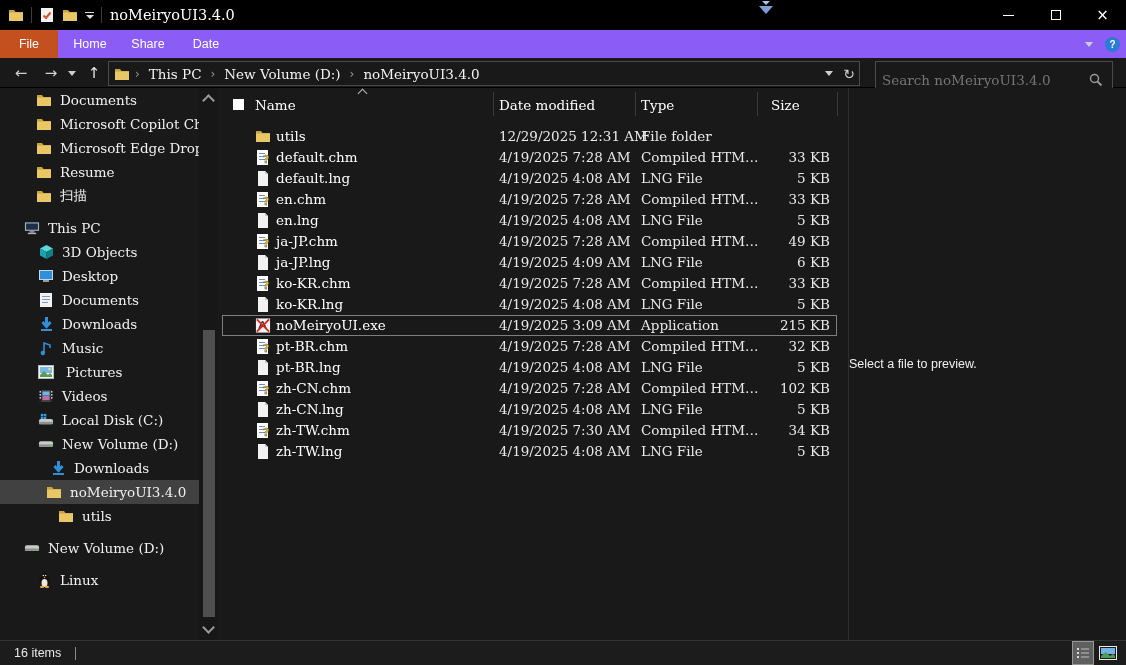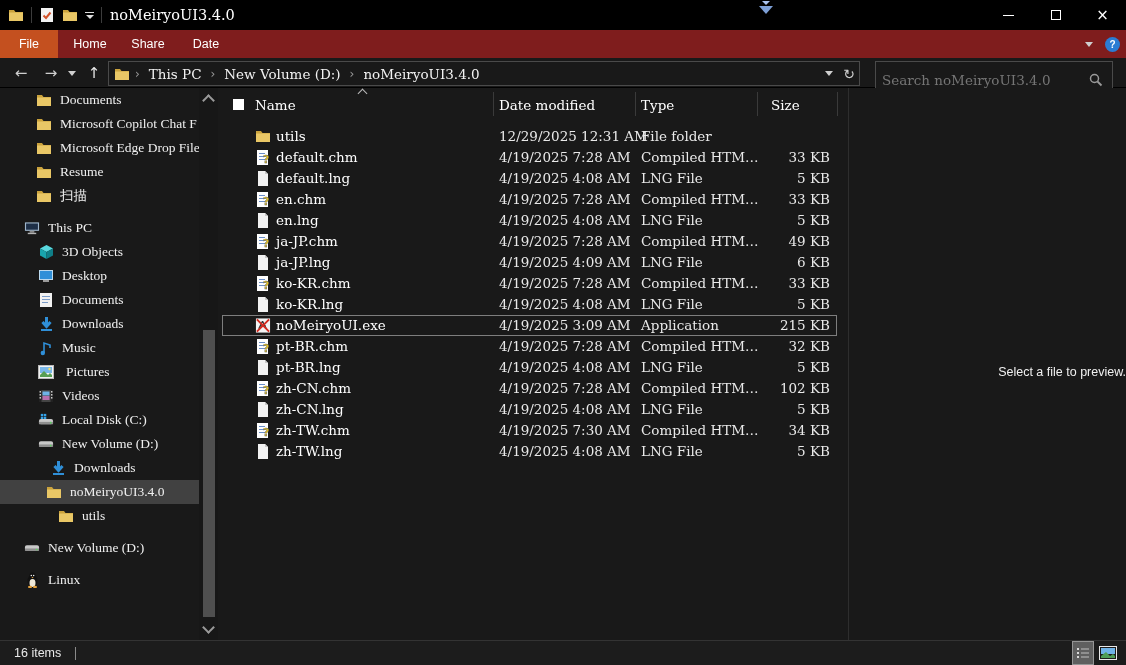--- a/index.html
+++ b/index.html
@@ -21,21 +21,21 @@
   .dbl-chevron{position:absolute;left:758px;top:1px;width:16px;height:16px;}
   .dbl-chevron .t1{position:absolute;left:4px;top:0;width:0;height:0;
     border-left:4px solid transparent;border-right:4px solid transparent;border-top:4px solid #a9c2ee;}
   .dbl-chevron .t2{position:absolute;left:1px;top:5px;width:0;height:0;
     border-left:7px solid transparent;border-right:7px solid transparent;border-top:8px solid #7d9fd6;}
   .qat-dd{display:flex;flex-direction:column;align-items:center;gap:2px;}
   .qat-dd .bar{width:9px;height:1px;background:#ddd;}
   .qat-dd .tri{width:0;height:0;border-left:4px solid transparent;border-right:4px solid transparent;border-top:4px solid #ddd;}
 
   
-  .tabsrow{position:absolute;left:0;top:30px;width:1126px;height:28px;background:#7f1d1d;display:flex;align-items:stretch;}
+  .tabsrow{position:absolute;left:0;top:30px;width:1126px;height:28px;background:#8b5cf6;display:flex;align-items:stretch;}
   .tab{display:flex;align-items:center;justify-content:center;font-size:12.5px;color:#fff;
        font-family:"Liberation Sans",sans-serif;}
   .tab.file{width:58px;background:#c4501f;}
   .tab.plain{width:52px;margin-left:6px;}
   .ribbon-right{position:absolute;right:6px;top:0;height:28px;display:flex;align-items:center;gap:12px;}
   .chev-down{width:0;height:0;border-left:4px solid transparent;border-right:4px solid transparent;border-top:5px solid #cfcfcf;}
   .help-circle{width:15px;height:15px;border-radius:50%;background:#2b7cd3;color:#fff;display:flex;
        align-items:center;justify-content:center;font-size:10px;font-weight:bold;
        font-family:"Liberation Sans",sans-serif;}
 
@@ -56,21 +56,21 @@
   .mag{margin-right:8px;}
 
   
   .main{position:absolute;left:0;top:88px;width:1126px;height:552px;background:#191919;}
 
   
   .sidebar{position:absolute;left:0;top:0;width:199px;height:552px;overflow:hidden;}
   .side-item{position:relative;height:24px;display:flex;align-items:center;gap:8px;font-size:13.5px;color:#f0f0f0;}
   .side-item.selected{background:#414141;}
   .side-item.gap-before{margin-top:8px;}
-  .side-label{white-space:nowrap;font-family:Liberation Serif, serif;}
+  .side-label{white-space:nowrap;}
   .sb-scroll{position:absolute;left:199px;top:0;width:19px;height:552px;background:#171717;}
   .sb-thumb{position:absolute;left:4px;top:242px;width:12px;height:287px;background:#4f4f4f;}
   .sb-up,.sb-dn{position:absolute;left:5px;width:9px;height:9px;}
   .sb-up{top:8px;border-top:2px solid #9a9a9a;border-left:2px solid #9a9a9a;transform:rotate(45deg);}
   .sb-dn{bottom:8px;border-bottom:2px solid #9a9a9a;border-right:2px solid #9a9a9a;transform:rotate(45deg);}
 
   
   .flist{position:absolute;left:222px;top:0;width:626px;height:552px;}
   .fl-header{position:relative;height:32px;font-size:13.5px;color:#fff;}
   .hdr-check{position:absolute;left:11px;top:11px;width:11px;height:11px;background:#fff;}
@@ -85,22 +85,22 @@
   .frow{position:relative;height:21px;width:615px;}
   .frow.focused{outline:1px solid #7e7e7e;outline-offset:-1px;}
   .c-icon{position:absolute;left:33px;top:2px;width:17px;height:17px;}
   .c-name{position:absolute;left:54px;top:2px;font-size:13.5px;color:#fff;white-space:nowrap;}
   .c-date{position:absolute;left:277px;top:2px;font-size:13.5px;color:#e9e9e9;white-space:nowrap;}
   .c-type{position:absolute;left:419px;top:2px;font-size:13.5px;color:#e9e9e9;white-space:nowrap;}
   .c-size{position:absolute;left:535px;top:2px;width:73px;text-align:right;font-size:13.5px;color:#e9e9e9;}
   .pane-divider{position:absolute;left:848px;top:0;width:1px;height:552px;background:#2e2e2e;}
 
   
-  .preview{position:absolute;left:849px;top:8px;width:277px;height:552px;display:flex;
-           align-items:center;justify-content:flex-end;}
+  .preview{position:absolute;left:849px;top:0;width:277px;height:552px;display:flex;
+           align-items:center;justify-content:flex-start;}
   .preview-msg{font-size:12.5px;color:#f0f0f0;font-family:"Liberation Sans",sans-serif;}
 
   
   .statusbar{position:absolute;left:0;top:640px;width:1126px;height:25px;background:#1c1c1c;
              border-top:1px solid #333;}
   .status-left{position:absolute;left:14px;top:0;height:24px;display:flex;align-items:center;gap:14px;
              font-family:"Liberation Sans",sans-serif;font-size:12.5px;color:#e9e9e9;}
   .status-sep{width:1px;height:13px;background:#8a8a8a;}
   .viewbtns{position:absolute;right:8px;top:0;height:24px;display:flex;align-items:center;gap:4px;}
   .vb-details{width:22px;height:24px;background:#5f5f5f;border:1px solid #969696;display:flex;
@@ -400,21 +400,21 @@
         <div class="side-item gap-before" style="padding-left: 24px;">
           <span class="ficon">
             <svg width="17" height="12" viewBox="0 0 17 12">
               <rect x="1" y="3" width="15" height="6" rx="2" fill="#c9c9c9"></rect>
               <rect x="1" y="6.5" width="15" height="2.5" fill="#8f8f8f"></rect>
               <circle cx="13.5" cy="7.6" r="0.9" fill="#57d65a"></circle>
             </svg>
           </span>
           <span class="side-label">New Volume (D:)</span>
         </div>
-        <div class="side-item gap-before" style="padding-left: 24px;">
+        <div class="side-item gap-before" style="padding-left: 36px;">
           <span class="ficon">
             <svg width="13" height="16" viewBox="0 0 13 16">
               <ellipse cx="6.5" cy="9" rx="5" ry="6.5" fill="#111"></ellipse>
               <ellipse cx="6.5" cy="4" rx="3.2" ry="3.5" fill="#111"></ellipse>
               <ellipse cx="6.5" cy="11" rx="3" ry="4" fill="#efe8d8"></ellipse>
               <circle cx="5.3" cy="3.5" r="0.7" fill="#fff"></circle>
               <circle cx="7.7" cy="3.5" r="0.7" fill="#fff"></circle>
               <path d="M5.5 5 L7.5 5 L6.5 6.2 Z" fill="#e8a33c"></path>
               <ellipse cx="4" cy="15" rx="2" ry="1.2" fill="#e8a33c"></ellipse>
               <ellipse cx="9" cy="15" rx="2" ry="1.2" fill="#e8a33c"></ellipse>

